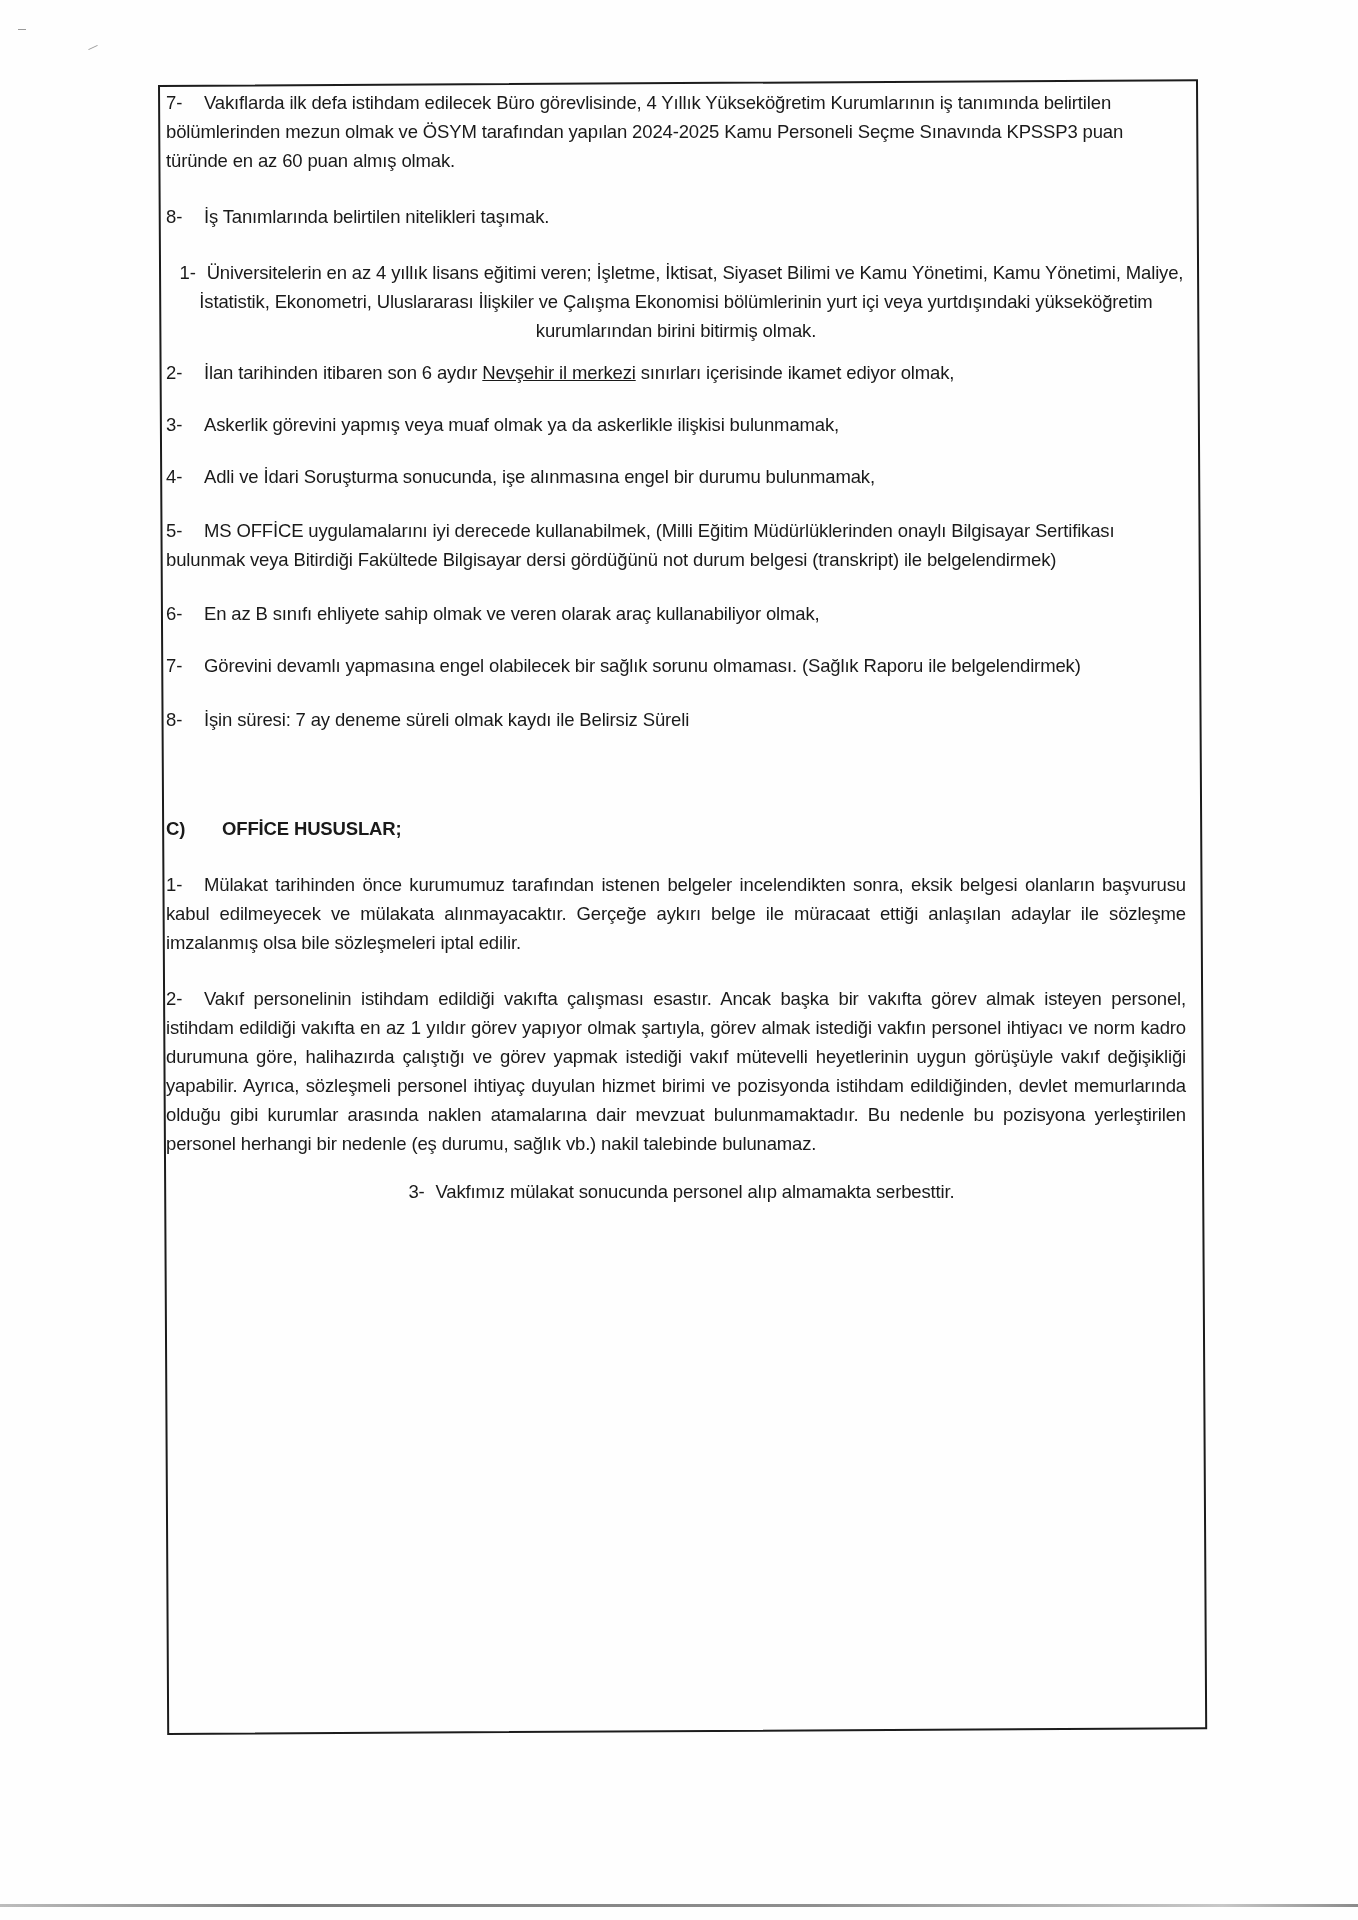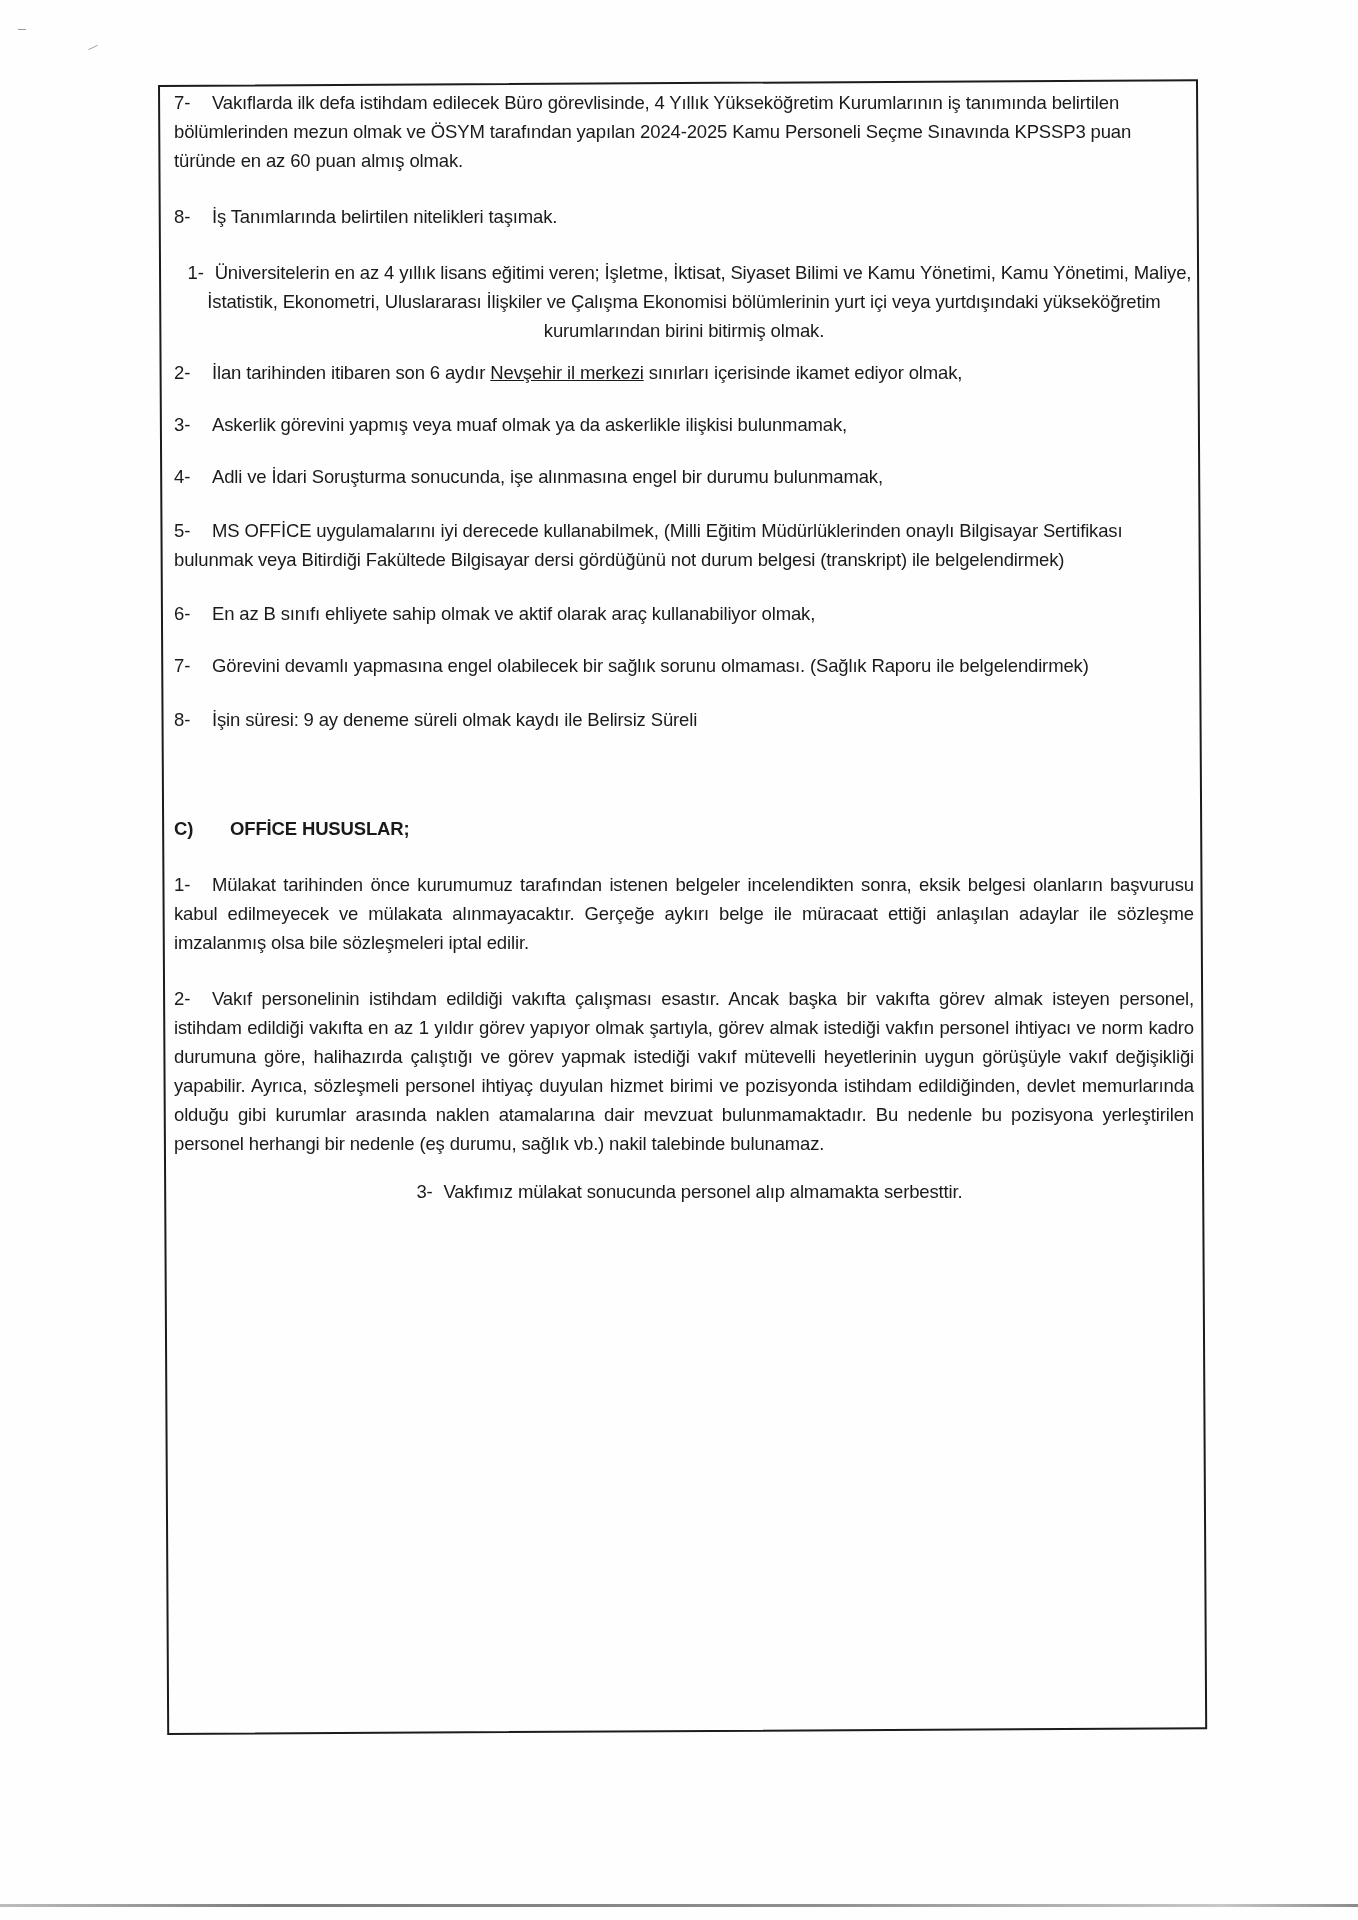--- a/index.html
+++ b/index.html
@@ -27,21 +27,21 @@
       top: 85px;
       width: 1040px;
       height: 1650px;
       border: 2px solid #1c1c1c;
       box-sizing: border-box;
       transform: rotate(-0.32deg);
       transform-origin: 0 0;
     }
     .content {
       position: absolute;
-      left: 174px;
+      left: 166px;
       top: 88px;
       width: 1020px;
       font-size: 18.5px;
       line-height: 29px;
       letter-spacing: -0.15px;
     }
     .item {
       margin: 0;
       padding: 0;
     }
@@ -113,29 +113,29 @@
 
     <p class="item" style="margin-top:23px;">
       <span class="num">4-</span><span>Adli ve İdari Soruşturma sonucunda, işe alınmasına engel bir durumu bulunmamak,</span>
     </p>
 
     <p class="item" style="margin-top:25px;">
       <span class="num">5-</span><span>MS OFFİCE uygulamalarını iyi derecede kullanabilmek, (Milli Eğitim Müdürlüklerinden onaylı Bilgisayar Sertifikası bulunmak veya Bitirdiği Fakültede Bilgisayar dersi gördüğünü not durum belgesi (transkript) ile belgelendirmek)</span>
     </p>
 
     <p class="item" style="margin-top:25px;">
-      <span class="num">6-</span><span>En az B sınıfı ehliyete sahip olmak ve aktif olarak araç kullanabiliyor olmak,</span>
+      <span class="num">6-</span><span>En az B sınıfı ehliyete sahip olmak ve veren olarak araç kullanabiliyor olmak,</span>
     </p>
 
     <p class="item" style="margin-top:23px;">
       <span class="num">7-</span><span>Görevini devamlı yapmasına engel olabilecek bir sağlık sorunu olmaması. (Sağlık Raporu ile belgelendirmek)</span>
     </p>
 
     <p class="item" style="margin-top:25px;">
-      <span class="num">8-</span><span>İşin süresi: 9 ay deneme süreli olmak kaydı ile Belirsiz Süreli</span>
+      <span class="num">8-</span><span>İşin süresi: 7 ay deneme süreli olmak kaydı ile Belirsiz Süreli</span>
     </p>
 
     <p class="heading" style="margin-top:80px;">
       <span class="hnum">C)</span><span>OFFİCE HUSUSLAR;</span>
     </p>
 
     <p class="item justify" style="margin-top:27px;">
       <span class="num">1-</span><span>Mülakat tarihinden önce kurumumuz tarafından istenen belgeler incelendikten sonra, eksik belgesi olanların başvurusu kabul edilmeyecek ve mülakata alınmayacaktır.  Gerçeğe aykırı belge ile müracaat ettiği anlaşılan adaylar ile sözleşme imzalanmış olsa bile sözleşmeleri iptal edilir.</span>
     </p>
 

